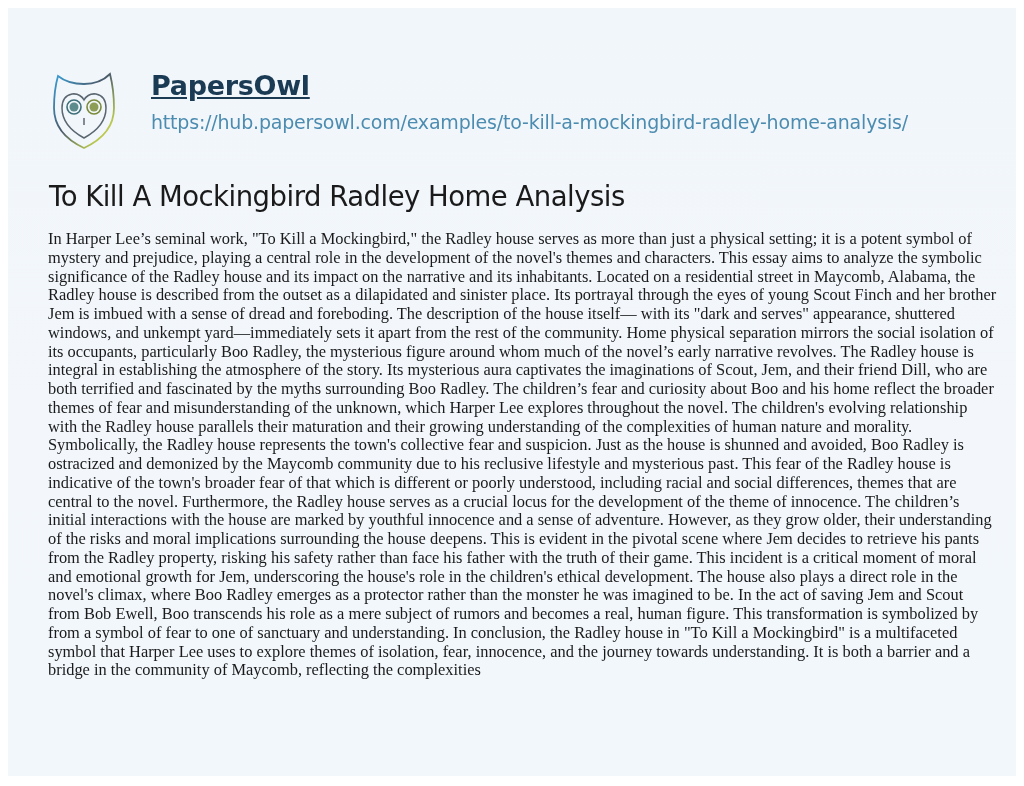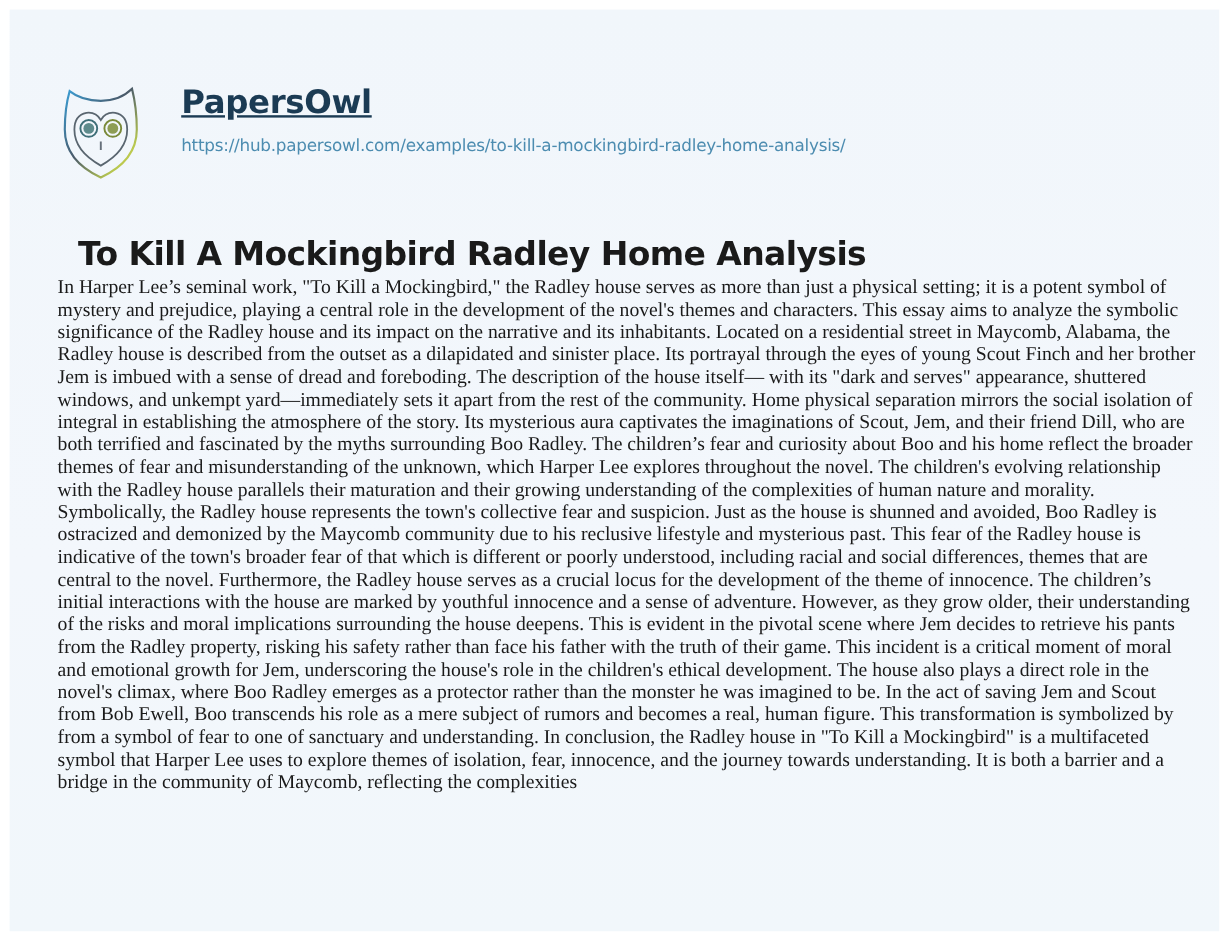--- a/index.html
+++ b/index.html
@@ -45,34 +45,34 @@
       color: #1b3b54;
       letter-spacing: -0.3px;
       line-height: 32px;
       text-decoration: underline;
     }
     .url {
       position: absolute;
       left: 143px;
       top: 105px;
       font-family: "DejaVu Sans", sans-serif;
-      font-size: 14px;
+      font-size: 19px;
       color: #4c8cb0;
       line-height: 18px;
       letter-spacing: -0.2px;
     }
     .title {
       position: absolute;
       left: 40px;
       top: 168px;
       font-family: "DejaVu Sans", sans-serif;
       font-size: 27.5px;
-      font-weight: bold;
+      font-weight: normal;
       color: #1a1a1a;
-      margin: 17px;
+      margin: 1px;
       line-height: 38px;
       letter-spacing: -0.5px;
     }
     .body-text {
       position: absolute;
       left: 40px;
       top: 222px;
       width: 940px;
       font-family: Liberation Serif, serif;
       font-size: 16.4px;
@@ -115,20 +115,21 @@
 
   <h1 class="title">To Kill A Mockingbird Radley Home Analysis</h1>
 
   <div class="body-text">
     <span class="line">In Harper Lee’s seminal work, "To Kill a Mockingbird," the Radley house serves as more than just a physical setting; it is a potent symbol of</span>
     <span class="line">mystery and prejudice, playing a central role in the development of the novel's themes and characters. This essay aims to analyze the symbolic</span>
     <span class="line">significance of the Radley house and its impact on the narrative and its inhabitants. Located on a residential street in Maycomb, Alabama, the</span>
     <span class="line">Radley house is described from the outset as a dilapidated and sinister place. Its portrayal through the eyes of young Scout Finch and her brother</span>
     <span class="line">Jem is imbued with a sense of dread and foreboding. The description of the house itself— with its "dark and serves" appearance, shuttered</span>
     <span class="line">windows, and unkempt yard—immediately sets it apart from the rest of the community. Home physical separation mirrors the social isolation of</span>
+    <span class="line">its occupants, particularly Boo Radley, the mysterious figure around whom much of the novel’s early narrative revolves. The Radley house is</span>
     <span class="line">integral in establishing the atmosphere of the story. Its mysterious aura captivates the imaginations of Scout, Jem, and their friend Dill, who are</span>
     <span class="line">both terrified and fascinated by the myths surrounding Boo Radley. The children’s fear and curiosity about Boo and his home reflect the broader</span>
     <span class="line">themes of fear and misunderstanding of the unknown, which Harper Lee explores throughout the novel. The children's evolving relationship</span>
     <span class="line">with the Radley house parallels their maturation and their growing understanding of the complexities of human nature and morality.</span>
     <span class="line">Symbolically, the Radley house represents the town's collective fear and suspicion. Just as the house is shunned and avoided, Boo Radley is</span>
     <span class="line">ostracized and demonized by the Maycomb community due to his reclusive lifestyle and mysterious past. This fear of the Radley house is</span>
     <span class="line">indicative of the town's broader fear of that which is different or poorly understood, including racial and social differences, themes that are</span>
     <span class="line">central to the novel. Furthermore, the Radley house serves as a crucial locus for the development of the theme of innocence. The children’s</span>
     <span class="line">initial interactions with the house are marked by youthful innocence and a sense of adventure. However, as they grow older, their understanding</span>
     <span class="line">of the risks and moral implications surrounding the house deepens. This is evident in the pivotal scene where Jem decides to retrieve his pants</span>

